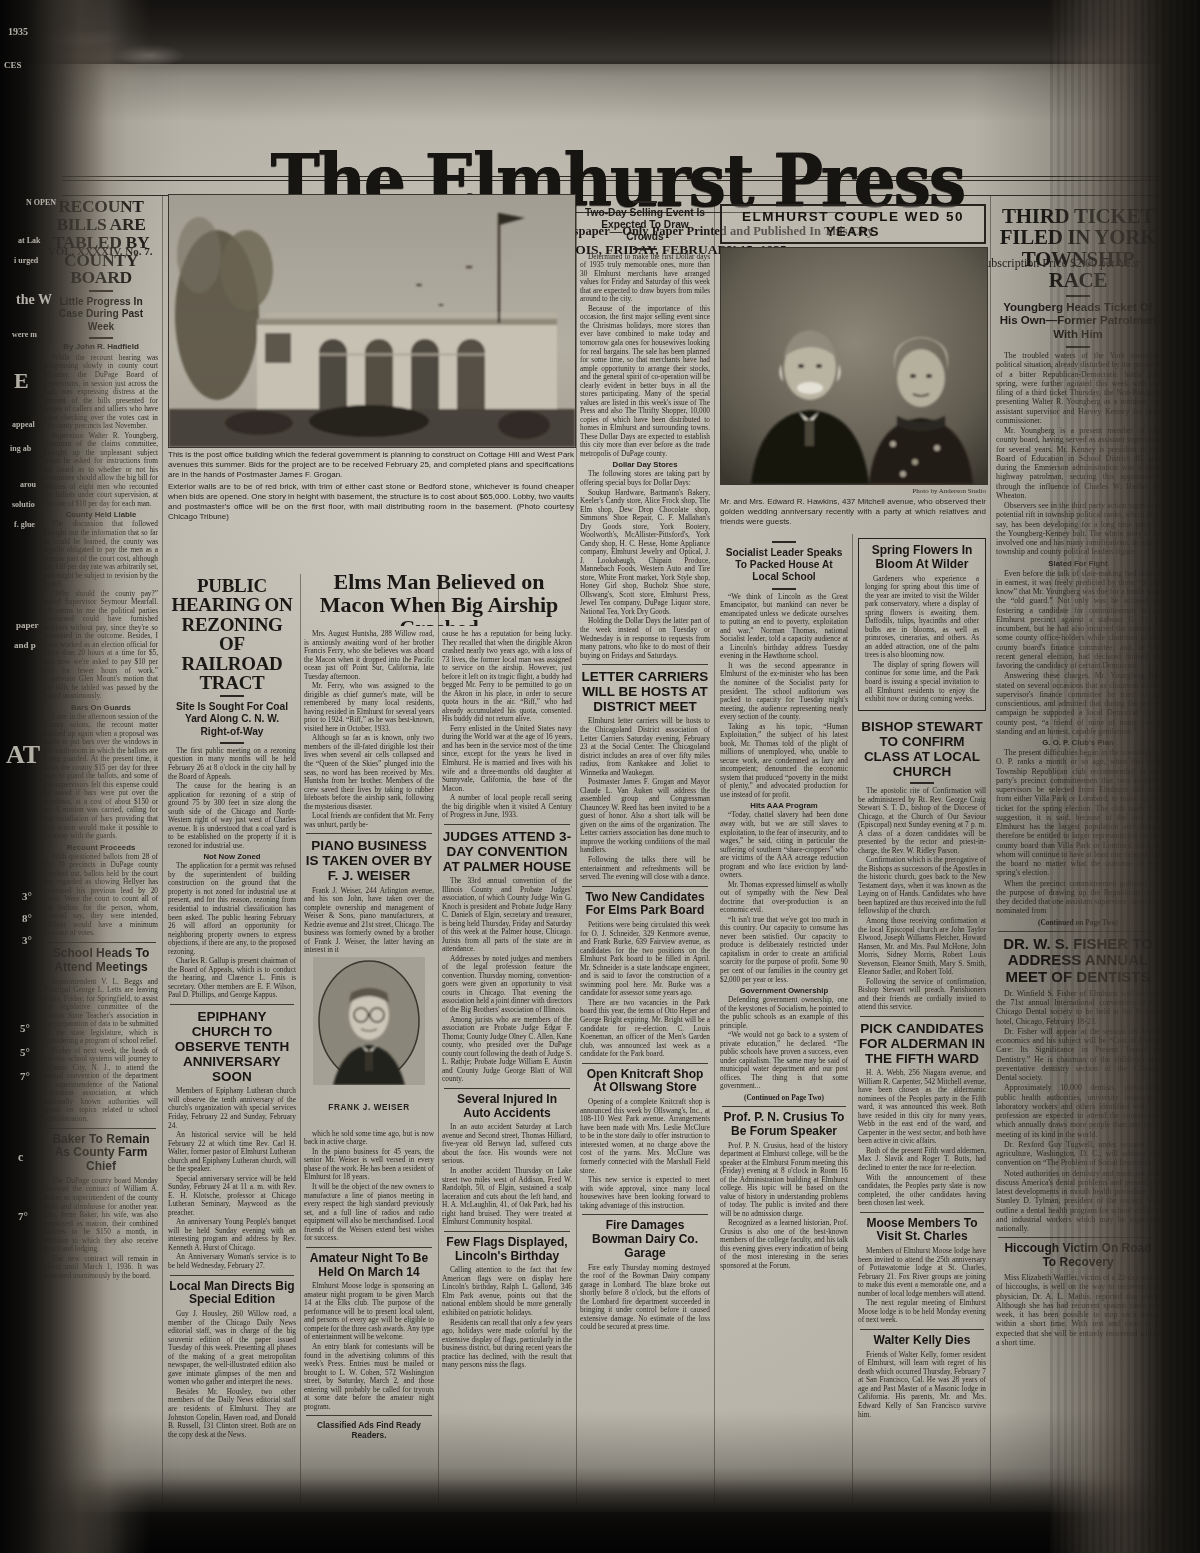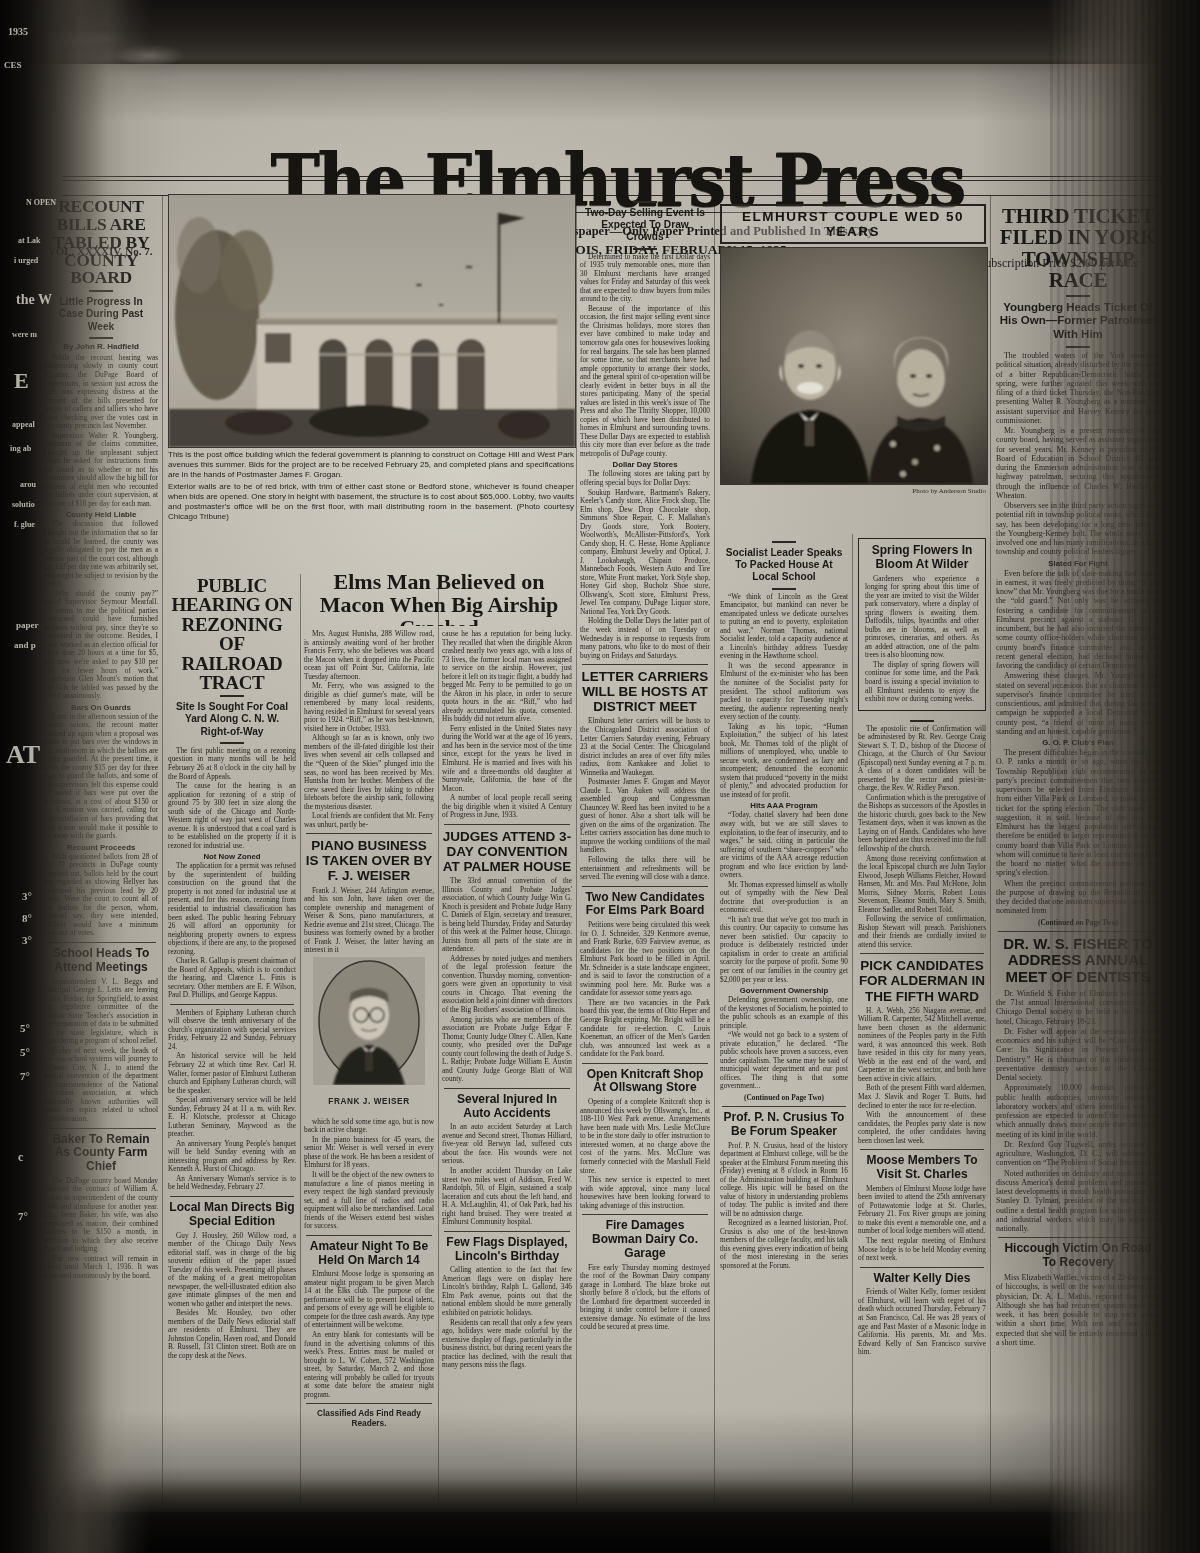--- a/index.html
+++ b/index.html
@@ -55,21 +55,21 @@
   .sep{border-top:1px solid #3c3832;margin:4px 2px;}
   .cont{font-size:7.4px;font-weight:bold;text-align:center;margin:2px 0;}
   .classline{font-family:"Liberation Sans",sans-serif;font-weight:bold;font-size:8.3px;text-align:center;margin:4px 0;}
   
   .photobox{position:absolute;z-index:7;}
   .banner{border:2px solid #26231e;padding:3px 2px;text-align:center;font-family:"Liberation Sans",sans-serif;font-weight:bold;letter-spacing:1.5px;color:#16140f;background:rgba(200,196,186,.35);}
   .cap{font-family:"Liberation Sans",sans-serif;font-size:8px;line-height:1.25;text-align:justify;margin:2px 0;color:#26231e;}
   .credit{font-family:"Liberation Serif",serif;font-size:7px;text-align:right;margin:2px 0 0 0;color:#2c2924;}
   .photoframe{display:block;border:1px solid #3a362f;}
   .boxed{border:1.5px solid #26231e;padding:5px 6px;background:rgba(196,192,182,.25);}
-  .pcap{font-family:"Liberation Sans",sans-serif;font-weight:bold;font-size:8.2px;letter-spacing:.6px;text-align:center;margin:12px 0;}
+  .pcap{font-family:"Liberation Sans",sans-serif;font-weight:bold;font-size:8.2px;letter-spacing:.6px;text-align:center;margin:18px 0;}
 </style>
 </head>
 <body>
 
 <div id="stage">
   <div id="paper">
 
     <div id="nameplate">The Elmhurst Press</div>
     <div id="tagline">For 43 Years Elmhurst's Leading Newspaper—Only Paper Printed and Published In This City</div>
     <div class="mrule" style="top:112px;"></div>
@@ -158,20 +158,21 @@
       <h1 class="hs1" style="font-size:19px;">PUBLIC HEARING ON REZONING OF RAILROAD TRACT</h1>
       <div class="dash"></div>
       <div class="deck">Site Is Sought For Coal Yard Along C. N. W. Right-of-Way</div>
       <div class="dash"></div>
       <p class="b">The first public meeting on a rezoning question in many months will be held February 26 at 8 o'clock in the city hall by the Board of Appeals.</p>
       <p class="b">The cause for the hearing is an application for rezoning of a strip of ground 75 by 300 feet in size along the south side of the Chicago and North-Western right of way just west of Charles avenue. It is understood that a coal yard is to be established on the property if it is rezoned for industrial use.</p>
       <div class="ch">Not Now Zoned</div>
       <p class="b">The application for a permit was refused by the superintendent of building construction on the ground that the property is not zoned for industrial use at present, and for this reason, rezoning from residential to industrial classification has been asked. The public hearing February 26 will afford an opportunity for neighboring property owners to express objections, if there are any, to the proposed rezoning.</p>
       <p class="b">Charles R. Gallup is present chairman of the Board of Appeals, which is to conduct the hearing, and Clarence L. Finis is secretary. Other members are E. F. Wilson, Paul D. Phillips, and George Kappus.</p>
       <div class="sep"></div>
+      <h2 class="hg">EPIPHANY CHURCH TO OBSERVE TENTH ANNIVERSARY SOON</h2>
       <p class="b">Members of Epiphany Lutheran church will observe the tenth anniversary of the church's organization with special services Friday, February 22 and Sunday, February 24.</p>
       <p class="b">An historical service will be held February 22 at which time Rev. Carl H. Walter, former pastor of Elmhurst Lutheran church and Epiphany Lutheran church, will be the speaker.</p>
       <p class="b">Special anniversary service will be held Sunday, February 24 at 11 a. m. with Rev. E. H. Klotsche, professor at Chicago Lutheran Seminary, Maywood as the preacher.</p>
       <p class="b">An anniversary Young People's banquet will be held Sunday evening with an interesting program and address by Rev. Kenneth A. Hurst of Chicago.</p>
       <p class="b">An Anniversary Woman's service is to be held Wednesday, February 27.</p>
       <div class="sep"></div>
       <h2 class="hm">Local Man Directs Big Special Edition</h2>
       <p class="b">Guy J. Housley, 260 Willow road, a member of the Chicago Daily News editorial staff, was in charge of the big souvenir edition of the paper issued Tuesday of this week. Presenting all phases of the making of a great metropolitan newspaper, the well-illustrated edition also gave intimate glimpses of the men and women who gather and interpret the news.</p>
       <p class="b">Besides Mr. Housley, two other members of the Daily News editorial staff are residents of Elmhurst. They are Johnston Copelin, Haven road, and Donald B. Russell, 131 Clinton street. Both are on the copy desk at the News.</p>
     </div>
@@ -299,20 +300,21 @@
           <circle cx="182" cy="226" r="3" fill="#a59f8f"></circle>
           <ellipse cx="200" cy="130" rx="24" ry="29" fill="#b5af9e"></ellipse>
           <path d="M174 122 q-2-30 26-32 q28 2 26 32 q4-18-6-26 q-20-14-40 0 q-10 8-6 26 z" fill="#aaa494"></path>
           <ellipse cx="192" cy="128" rx="3" ry="2" fill="#35312a"></ellipse>
           <ellipse cx="208" cy="128" rx="3" ry="2" fill="#35312a"></ellipse>
           <path d="M192 146 q8 4 16 0" stroke="#4d483d" stroke-width="2" fill="none"></path>
           <path d="M176 168 q24 12 48 0 l0 10 q-24 10-48 0 z" fill="#2c2821"></path>
         </g>
       </svg>
       <div class="credit">Photo by Anderson Studio</div>
+      <p class="cap">Mr. and Mrs. Edward R. Hawkins, 437 Mitchell avenue, who observed their golden wedding anniversary recently with a party at which relatives and friends were guests.</p>
     </div>
 
     <div class="colblock" style="left:698px;top:474px;width:128px;height:966px;">
       <div class="dash"></div>
       <div class="deck">Socialist Leader Speaks To Packed House At Local School</div>
       <div class="dash"></div>
       <p class="b">“We think of Lincoln as the Great Emancipator, but mankind can never be emancipated unless we dedicate ourselves to putting an end to poverty, exploitation and war,” Norman Thomas, national Socialist leader, told a capacity audience at a Lincoln's birthday address Tuesday evening in the Hawthorne school.</p>
       <p class="b">It was the second appearance in Elmhurst of the ex-minister who has been the nominee of the Socialist party for president. The school auditorium was packed to capacity for Tuesday night's meeting, the audience representing nearly every section of the county.</p>
       <p class="b">Taking as his topic, “Human Exploitation,” the subject of his latest book, Mr. Thomas told of the plight of millions of unemployed, who, unable to secure work, are condemned as lazy and incompetent; denounced the economic system that produced “poverty in the midst of plenty,” and advocated production for use instead of for profit.</p>
       <div class="ch">Hits AAA Program</div>
@@ -329,20 +331,21 @@
       <p class="b">Recognized as a learned historian, Prof. Crusius is also one of the best-known members of the college faculty, and his talk this evening gives every indication of being of the most interesting in the series sponsored at the Forum.</p>
     </div>
 
     <div class="colblock" style="left:836px;top:474px;width:128px;height:966px;">
       <div class="boxed">
         <h2 class="hm" style="margin-top:0;">Spring Flowers In Bloom At Wilder</h2>
         <p class="b">Gardeners who experience a longing for spring about this time of the year are invited to visit the Wilder park conservatory, where a display of spring flowers is awaiting them. Daffodils, tulips, hyacinths and other bulbs are in blooms, as well as primroses, cinerarias, and others. As an added attraction, one of the palm trees is also blooming now.</p>
         <p class="b">The display of spring flowers will continue for some time, and the Park board is issuing a special invitation to all Elmhurst residents to enjoy the exhibit now or during coming weeks.</p>
       </div>
       <div style="height:6px;"></div>
+      <h2 class="hg">BISHOP STEWART TO CONFIRM CLASS AT LOCAL CHURCH</h2>
       <div class="dash"></div>
       <p class="b">The apostolic rite of Confirmation will be administered by Rt. Rev. George Craig Stewart S. T. D., bishop of the Diocese of Chicago, at the Church of Our Saviour (Episcopal) next Sunday evening at 7 p. m. A class of a dozen candidates will be presented by the rector and priest-in-charge, the Rev. W. Ridley Parson.</p>
       <p class="b">Confirmation which is the prerogative of the Bishops as successors of the Apostles in the historic church, goes back to the New Testament days, when it was known as the Laying on of Hands. Candidates who have been baptized are thus received into the full fellowship of the church.</p>
       <p class="b">Among those receiving confirmation at the local Episcopal church are John Taylor Elwood, Joseph Williams Fletcher, Howard Hansen, Mr. and Mrs. Paul McHone, John Morris, Sidney Morris, Robert Louis Stevenson, Eleanor Smith, Mary S. Smith, Eleanor Sadler, and Robert Told.</p>
       <p class="b">Following the service of confirmation, Bishop Stewart will preach. Parishioners and their friends are cordially invited to attend this service.</p>
       <div class="sep"></div>
       <h2 class="hg">PICK CANDIDATES FOR ALDERMAN IN THE FIFTH WARD</h2>
       <p class="b">H. A. Webb, 256 Niagara avenue, and William R. Carpenter, 542 Mitchell avenue, have been chosen as the aldermanic nominees of the Peoples party in the Fifth ward, it was announced this week. Both have resided in this city for many years, Webb in the east end of the ward, and Carpenter in the west sector, and both have been active in civic affairs.</p>
       <p class="b">Both of the present Fifth ward aldermen, Max J. Slavik and Roger T. Butts, had declined to enter the race for re-election.</p>
       <p class="b">With the announcement of these candidates, the Peoples party slate is now completed, the other candidates having been chosen last week.</p>

